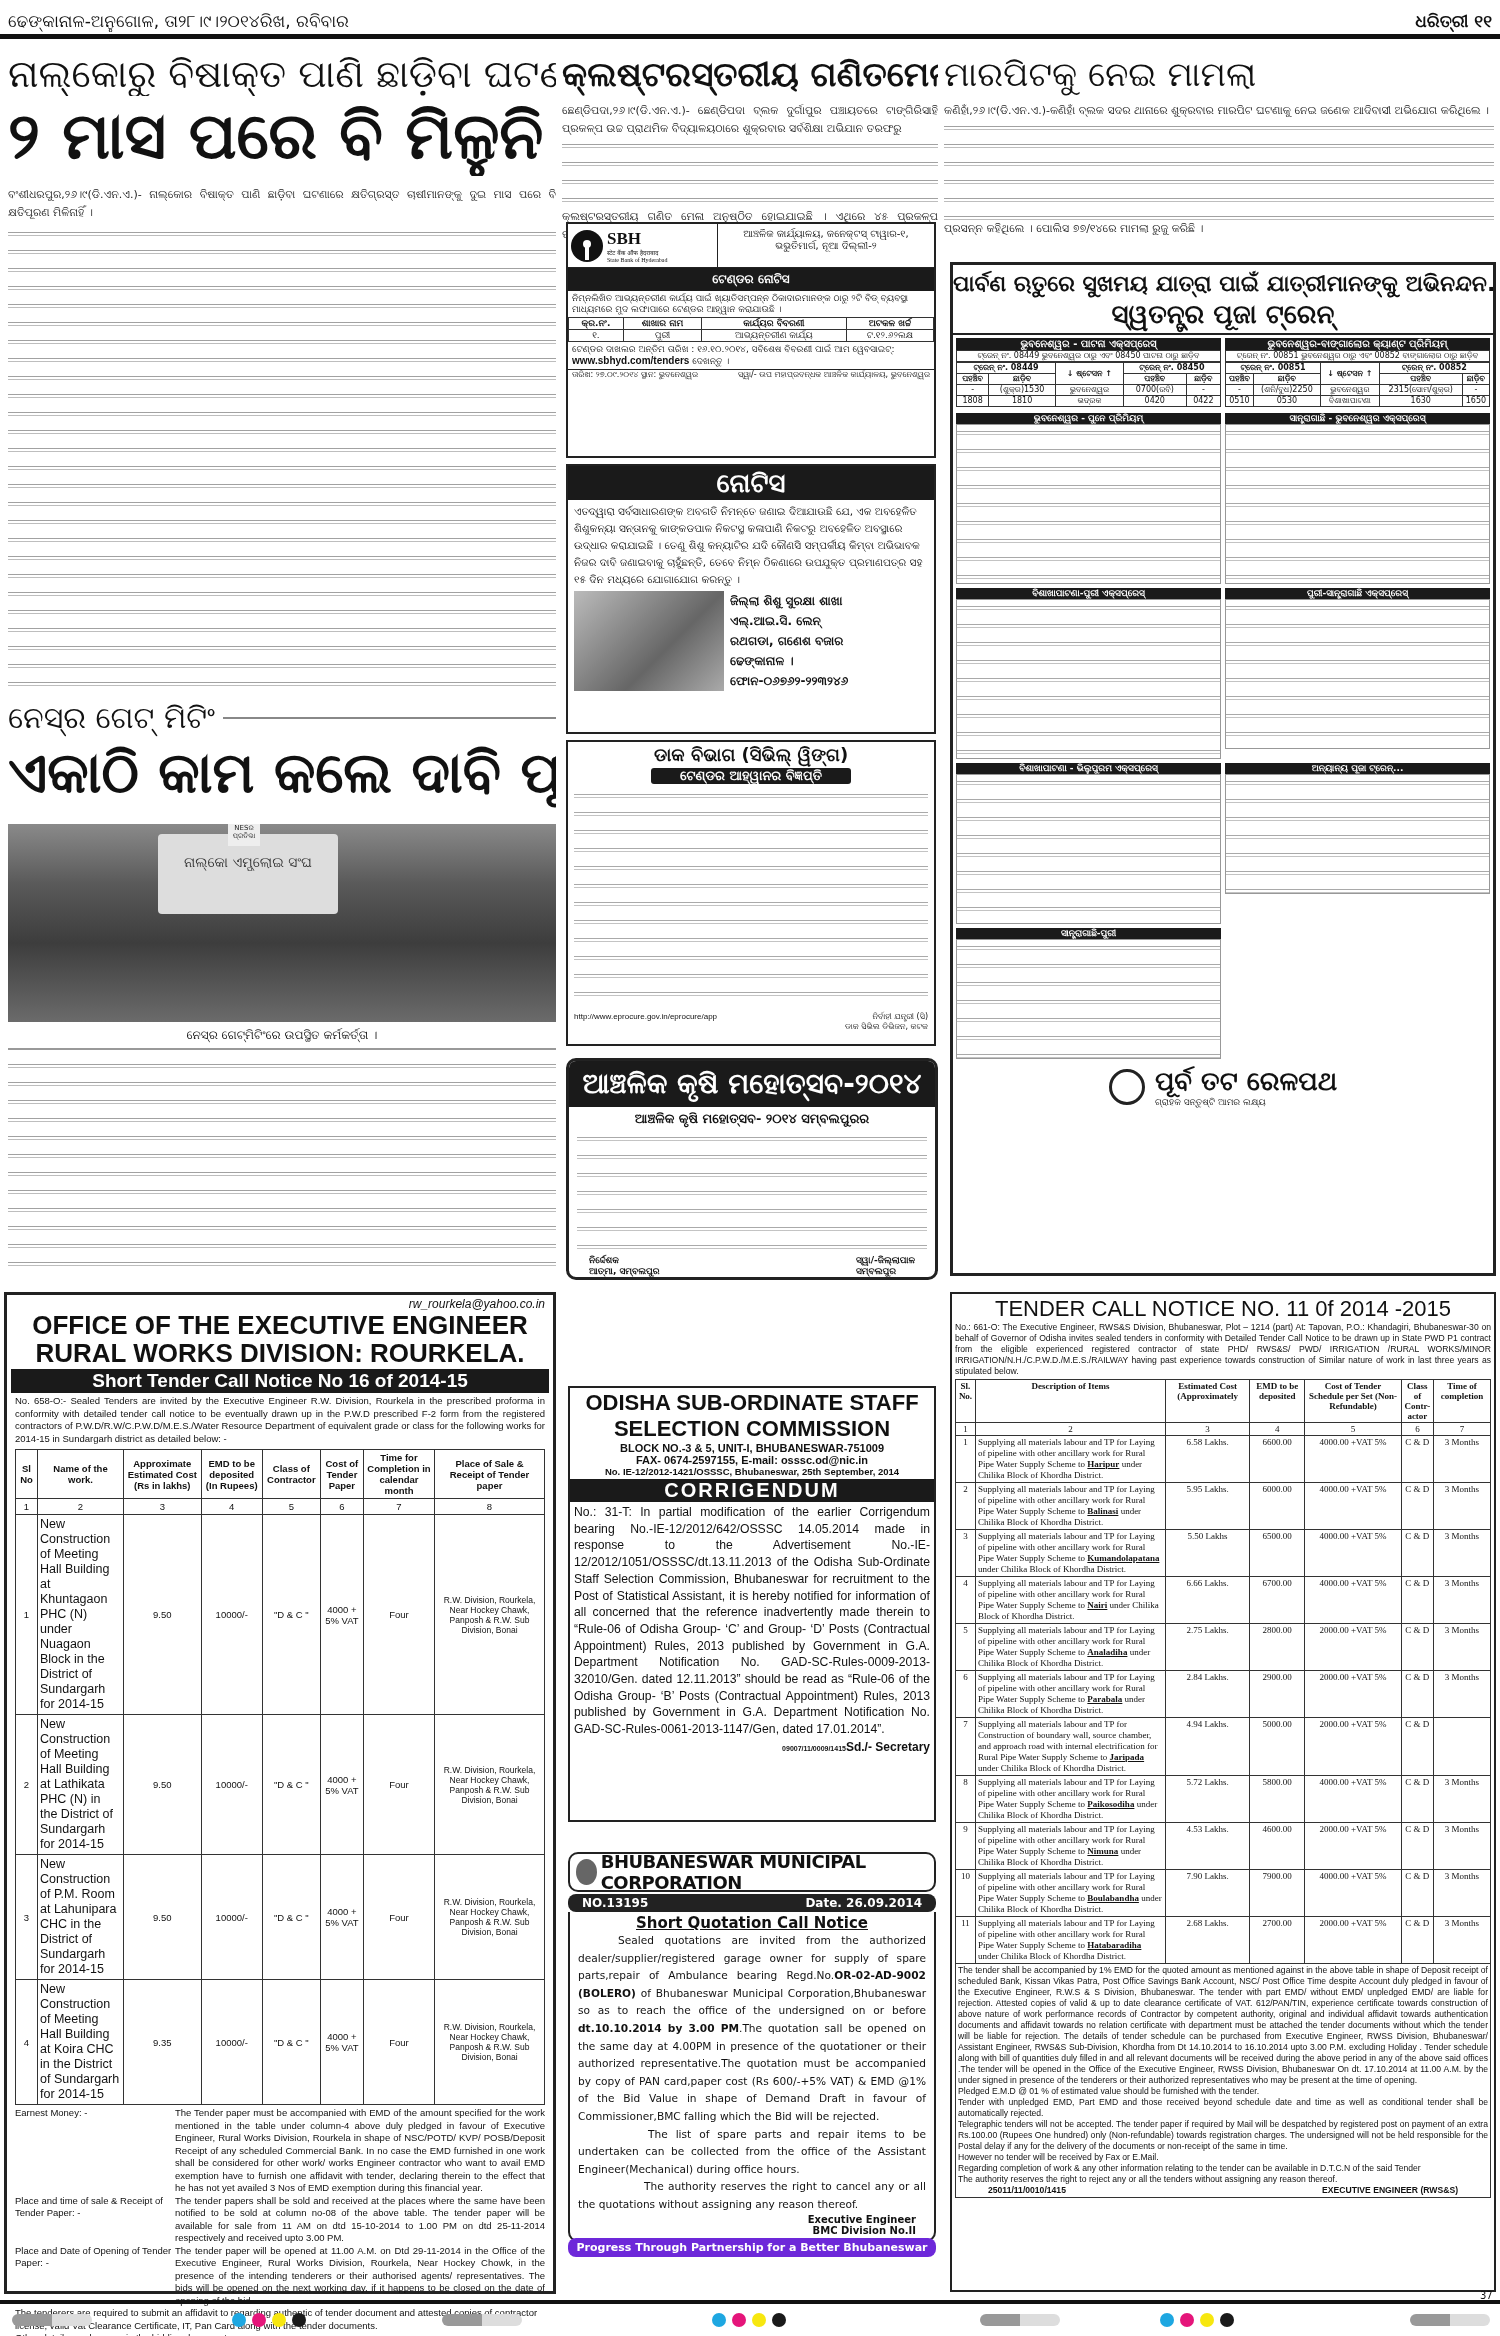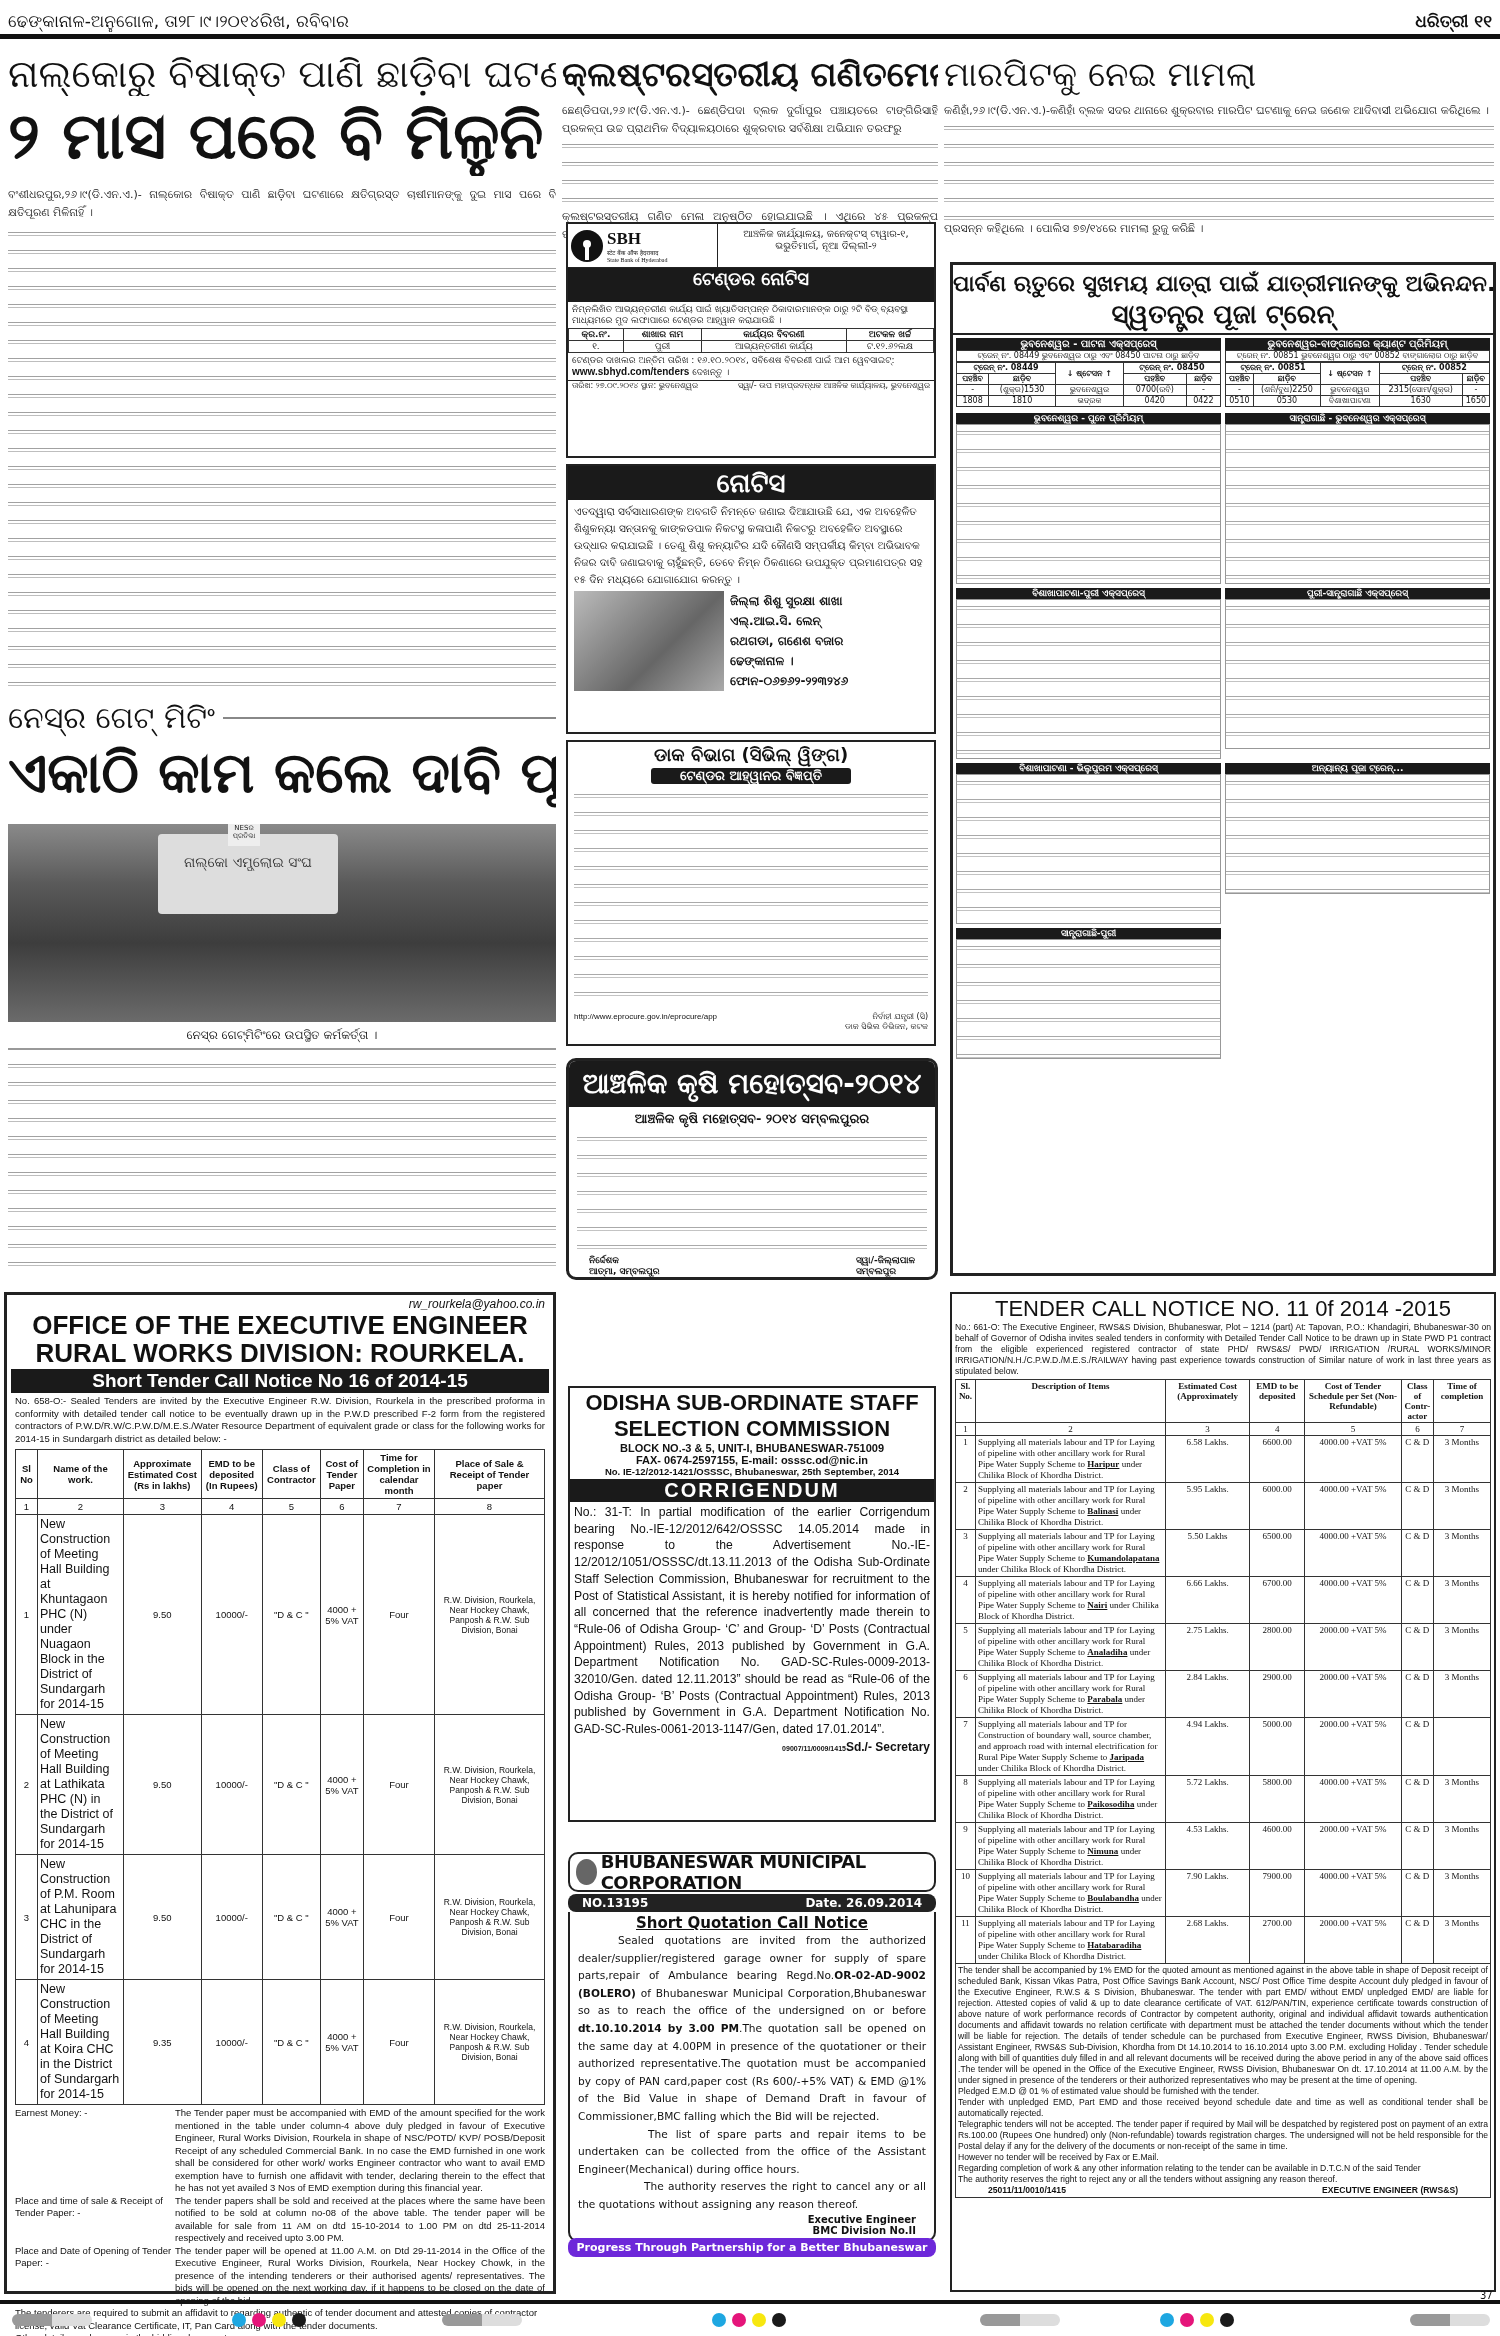--- a/index.html
+++ b/index.html
@@ -73,21 +73,21 @@
           <div style="position:absolute;left:14px;top:16px;width:4px;height:14px;background:#fff"></div>
         </div>
       <div>
         <div class="lsr" style="font-size:17px;font-weight:bold">SBH</div>
         <div style="font-size:6px">स्टेट बैंक ऑफ हैदराबाद</div>
         <div class="lsr" style="font-size:6px">State Bank of Hyderabad</div>
       </div>
     </div>
     <div style="flex:1;text-align:center;font-size:10px;padding:4px">ଆଞ୍ଚଳିକ କାର୍ଯ୍ୟାଳୟ, କନେକ୍ଟସ୍ ଟାୱାର-୧, ଭଭୁତିମାର୍ଗ, ନୂଆ ଦିଲ୍ଲୀ-୨</div>
   </div>
-  <div class="black-bar" style="font-size:18px;height:34px;line-height:22px">ଟେଣ୍ଡର ନୋଟିସ</div>
+  <div class="black-bar" style="font-size:12px;height:23px;line-height:22px">ଟେଣ୍ଡର ନୋଟିସ</div>
   <div style="padding:2px 4px;font-size:9px">ନିମ୍ନଲିଖିତ ଆଭ୍ୟନ୍ତରୀଣ କାର୍ଯ୍ୟ ପାଇଁ ଖ୍ୟାତିସମ୍ପନ୍ନ ଠିକାଦାରମାନଙ୍କ ଠାରୁ ୨ଟି ବିଡ୍ ବ୍ୟବସ୍ଥା ମାଧ୍ୟମରେ ମୁଦ ଲଫାପାରେ ଟେଣ୍ଡର ଆହ୍ୱାନ କରାଯାଉଛି ।</div>
   <table style="font-size:9px">
     <tbody>
         <tr>
           <th>କ୍ର.ନଂ.</th>
           <th>ଶାଖାର ନାମ</th>
           <th>କାର୍ଯ୍ୟର ବିବରଣୀ</th>
           <th>ଅଟକଳ ଖର୍ଚ୍ଚ</th>
         </tr>
     <tr>
@@ -253,20 +253,27 @@
         <div class="filler" style="height:150px;opacity:.5;border:1px solid #333"></div>
       </div>
     <div>
         <div class="black-bar" style="font-size:9px">ଅନ୍ୟାନ୍ୟ ପୂଜା ଟ୍ରେନ୍...</div>
         <div class="filler" style="height:120px;opacity:.5;border:1px solid #333"></div>
       </div>
     <div>
         <div class="black-bar" style="font-size:9px">ସାନ୍ତ୍ରାଗାଛି-ପୁରୀ</div>
         <div class="filler" style="height:120px;opacity:.5;border:1px solid #333"></div>
       </div>
+  </div>
+  <div style="display:flex;align-items:center;justify-content:center;gap:10px;margin-top:4px">
+    <div style="width:36px;height:36px;border-radius:50%;border:3px solid #222"></div>
+    <div>
+      <div style="font-size:26px;font-weight:bold">ପୂର୍ବ ତଟ ରେଳପଥ</div>
+      <div style="font-size:9px">ଗ୍ରାହକ ସନ୍ତୁଷ୍ଟି ଆମର ଲକ୍ଷ୍ୟ</div>
+    </div>
   </div>
 </div>
 
 <div class="abs box ls" style="left:4px;top:1292px;width:552px;height:1002px;border-width:3px;padding:2px 8px">
   <div style="text-align:right;font-style:italic;font-size:12px">rw_rourkela@yahoo.co.in</div>
   <div style="text-align:center;font-weight:bold;font-size:26px;line-height:28px">
     <div>OFFICE OF THE EXECUTIVE ENGINEER</div>
     <div>RURAL WORKS DIVISION: ROURKELA.</div>
   </div>
   <div class="black-bar" style="font-size:19px;height:24px;line-height:24px;margin:2px -4px">Short Tender Call Notice No 16 of 2014-15</div>

